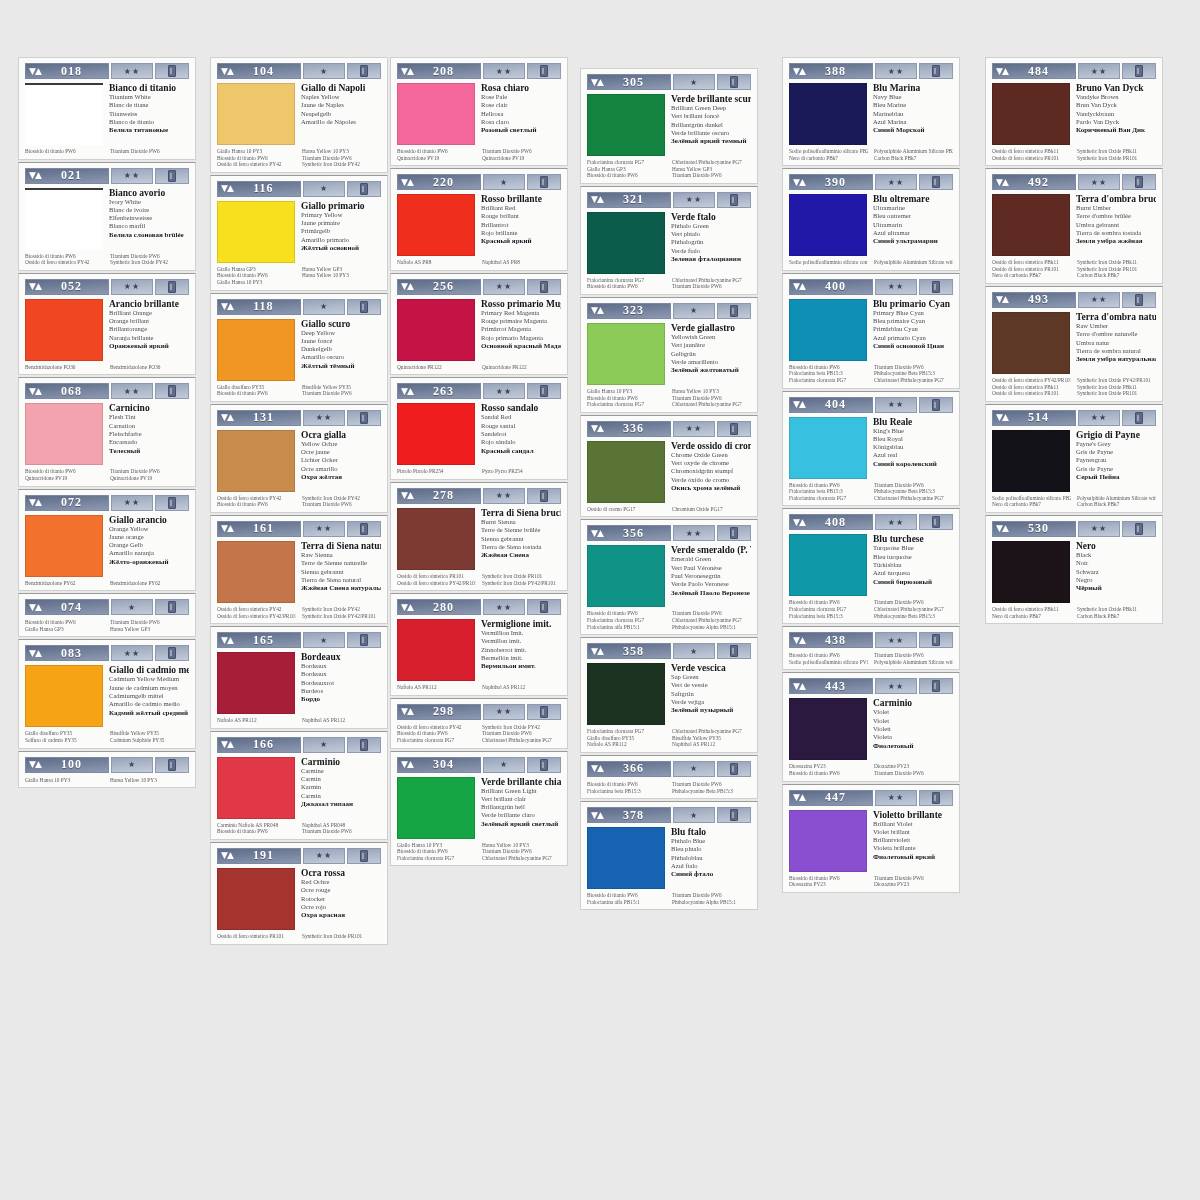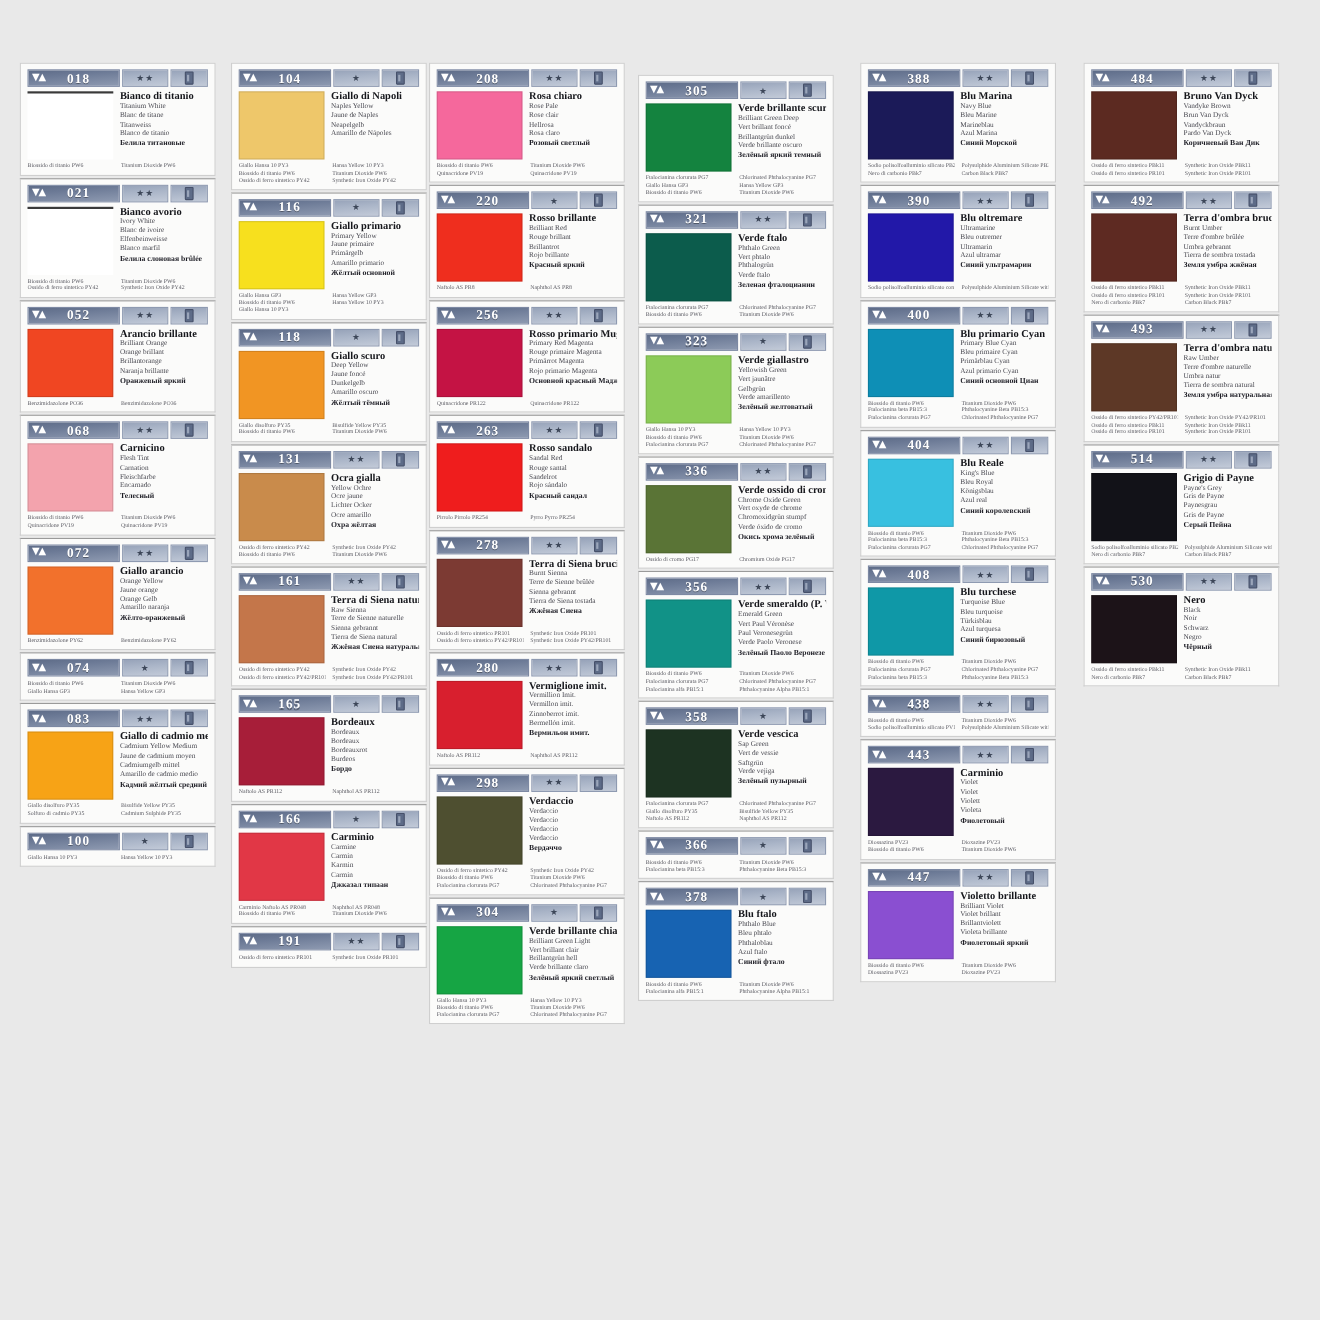--- a/index.html
+++ b/index.html
@@ -603,20 +603,33 @@
         <div class="hdr">
           <div class="hdr-num">
             <span class="tri">▼▲</span>
             <span class="num">191</span>
           </div>
           <div class="hdr-stars">★★</div>
           <div class="hdr-icon">
             <div class="tube"></div>
           </div>
         </div>
+        <div class="body">
+          <div class="swatch-wrap">
+            <div class="swatch" style="background: rgb(165, 51, 46);"></div>
+          </div>
+          <div class="names">
+            <div class="n-it">Ocra rossa</div>
+            <div class="n-sub">Red Ochre</div>
+            <div class="n-sub">Ocre rouge</div>
+            <div class="n-sub">Rotocker</div>
+            <div class="n-sub">Ocre rojo</div>
+            <div class="n-sub ru">Охра красная</div>
+          </div>
+        </div>
         <div class="pig">
           <div class="pig-col">
             <div class="pig-line">Ossido di ferro sintetico PR101</div>
           </div>
           <div class="pig-col">
             <div class="pig-line">Synthetic Iron Oxide PR101</div>
           </div>
         </div>
       </div>
     </div>
@@ -827,33 +840,20 @@
         <div class="hdr">
           <div class="hdr-num">
             <span class="tri">▼▲</span>
             <span class="num">298</span>
           </div>
           <div class="hdr-stars">★★</div>
           <div class="hdr-icon">
             <div class="tube"></div>
           </div>
         </div>
-        <div class="body">
-          <div class="swatch-wrap">
-            <div class="swatch" style="background: rgb(78, 79, 48);"></div>
-          </div>
-          <div class="names">
-            <div class="n-it">Verdaccio</div>
-            <div class="n-sub">Verdaccio</div>
-            <div class="n-sub">Verdaccio</div>
-            <div class="n-sub">Verdaccio</div>
-            <div class="n-sub">Verdaccio</div>
-            <div class="n-sub ru">Вердаччо</div>
-          </div>
-        </div>
         <div class="pig">
           <div class="pig-col">
             <div class="pig-line">Ossido di ferro sintetico PY42</div>
             <div class="pig-line">Biossido di titanio PW6</div>
             <div class="pig-line">Ftalocianina clorurata PG7</div>
           </div>
           <div class="pig-col">
             <div class="pig-line">Synthetic Iron Oxide PY42</div>
             <div class="pig-line">Titanium Dioxide PW6</div>
             <div class="pig-line">Chlorinated Phthalocyanine PG7</div>

